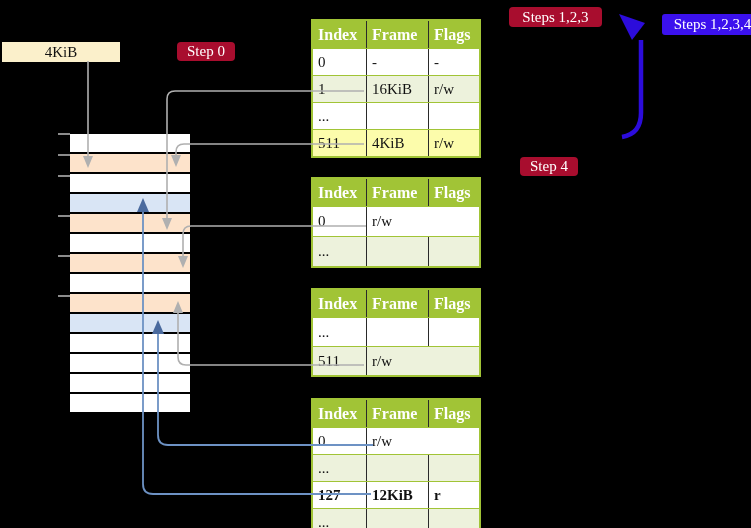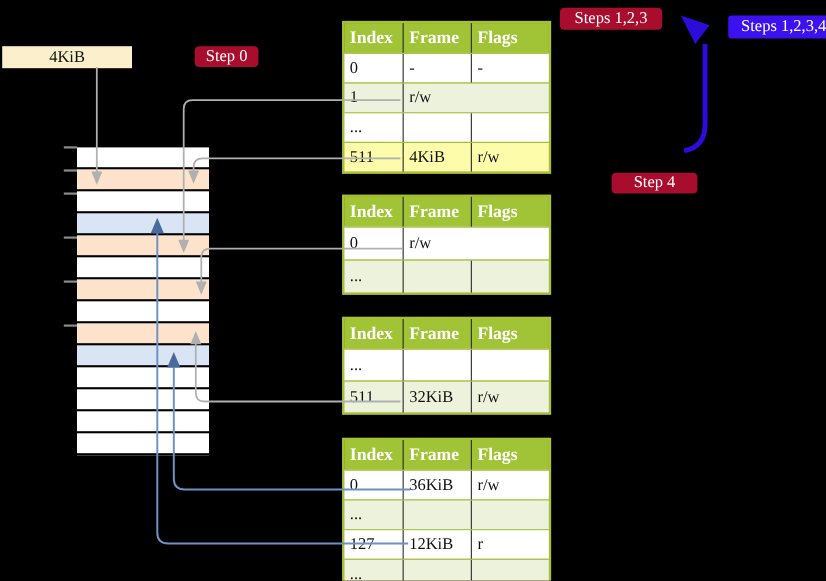--- a/index.html
+++ b/index.html
@@ -9,31 +9,31 @@
   .badge{position:absolute;color:#fff;font-size:15px;line-height:1;
          display:flex;align-items:center;justify-content:center;border-radius:4px;}
   .badge.crimson{background:#a80d2e;}
   .badge.blue{background:#3b11ee;border-radius:3px;margin-left:14px;}
   #frame-size-label{position:absolute;left:2px;top:42px;width:118px;height:20px;
          background:#fbf0cb;color:#111;font-size:15px;display:flex;
          align-items:center;justify-content:center;}
   #badge-step0{left:177px;top:42px;width:58px;height:19px;}
   #badge-steps123{left:509px;top:7px;width:93px;height:20px;}
   #badge-steps1234{left:648px;top:14px;width:101px;height:21px;}
-  #badge-step4{left:520px;top:157px;width:78px;height:19px;margin-left:36px;}
+  #badge-step4{left:520px;top:157px;width:58px;height:19px;}
   
   #memory-column{position:absolute;left:70px;top:134px;width:120px;}
   .mem-row{width:120px;height:20px;box-sizing:border-box;border-bottom:2px solid #000;}
   .fill-white{background:#ffffff;}
   .fill-orange{background:#fde3cb;}
   .fill-blue{background:#d9e5f5;}
   .tick{position:absolute;left:58px;width:12px;height:2px;background:#8c8c8c;}
   
-  .pt{position:absolute;left:311px;width:190px;box-sizing:border-box;
-      border:2px solid #a1c436;background:#a16207;}
+  .pt{position:absolute;left:311px;width:170px;box-sizing:border-box;
+      border:2px solid #a1c436;background:#fef9c3;}
   .pt-row{display:grid;grid-template-columns:53px 62px 51px;}
   .pt-row > div{box-sizing:border-box;padding-left:5px;overflow:hidden;
       white-space:nowrap;display:flex;align-items:center;font-size:15px;color:#111;}
   .pt-row > div + div{border-left:1.5px solid #2a2a2a;}
   .pt-head{background:#a1c436;color:#fff;font-weight:bold;}
   .pt-head > div{font-size:16px;color:#fff;}
   .pt-body-row{border-top:1.5px solid #a1c436;}
   .row-white{background:#ffffff;}
   .row-green{background:#edf2dc;}
   .row-yellow{background:#fcfcab;}
@@ -84,20 +84,21 @@
           <div>Frame</div>
           <div>Flags</div>
         </div>
         <div class="pt-row pt-body-row row-white" style="height: 26px;">
           <div>0</div>
           <div>-</div>
           <div>-</div>
         </div>
         <div class="pt-row pt-body-row row-green" style="height: 26px;">
           <div>1</div>
+          <div>16KiB</div>
           <div>r/w</div>
         </div>
         <div class="pt-row pt-body-row row-white" style="height: 26px;">
           <div>...</div>
           <div></div>
           <div></div>
         </div>
         <div class="pt-row pt-body-row row-yellow" style="height: 26px;">
           <div>511</div>
           <div>4KiB</div>
@@ -126,41 +127,39 @@
           <div>Frame</div>
           <div>Flags</div>
         </div>
         <div class="pt-row pt-body-row row-white" style="height: 28px;">
           <div>...</div>
           <div></div>
           <div></div>
         </div>
         <div class="pt-row pt-body-row row-green" style="height: 28px;">
           <div>511</div>
-          <div>32KiB</div>
           <div>r/w</div>
         </div>
       </div>
       <div class="pt" style="top: 398px;">
         <div class="pt-row pt-head" style="height: 27px;">
           <div>Index</div>
           <div>Frame</div>
           <div>Flags</div>
         </div>
         <div class="pt-row pt-body-row row-white" style="height: 26px;">
           <div>0</div>
-          <div>36KiB</div>
           <div>r/w</div>
         </div>
         <div class="pt-row pt-body-row row-green" style="height: 26px;">
           <div>...</div>
           <div></div>
           <div></div>
         </div>
-        <div class="pt-row pt-body-row row-white" style="height: 26px;">
+        <div class="pt-row pt-body-row row-white" style="height: 26px; font-weight: bold;">
           <div>127</div>
           <div>12KiB</div>
           <div>r</div>
         </div>
         <div class="pt-row pt-body-row row-green" style="height: 26px;">
           <div>...</div>
           <div></div>
           <div></div>
         </div>
       </div>

